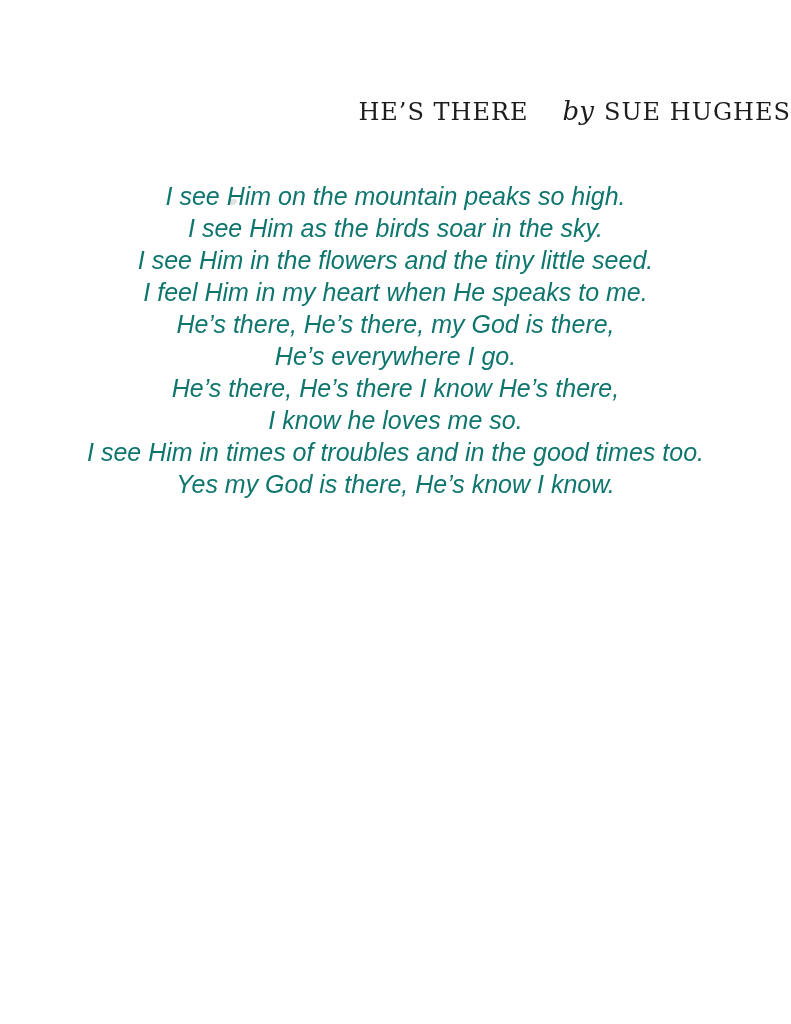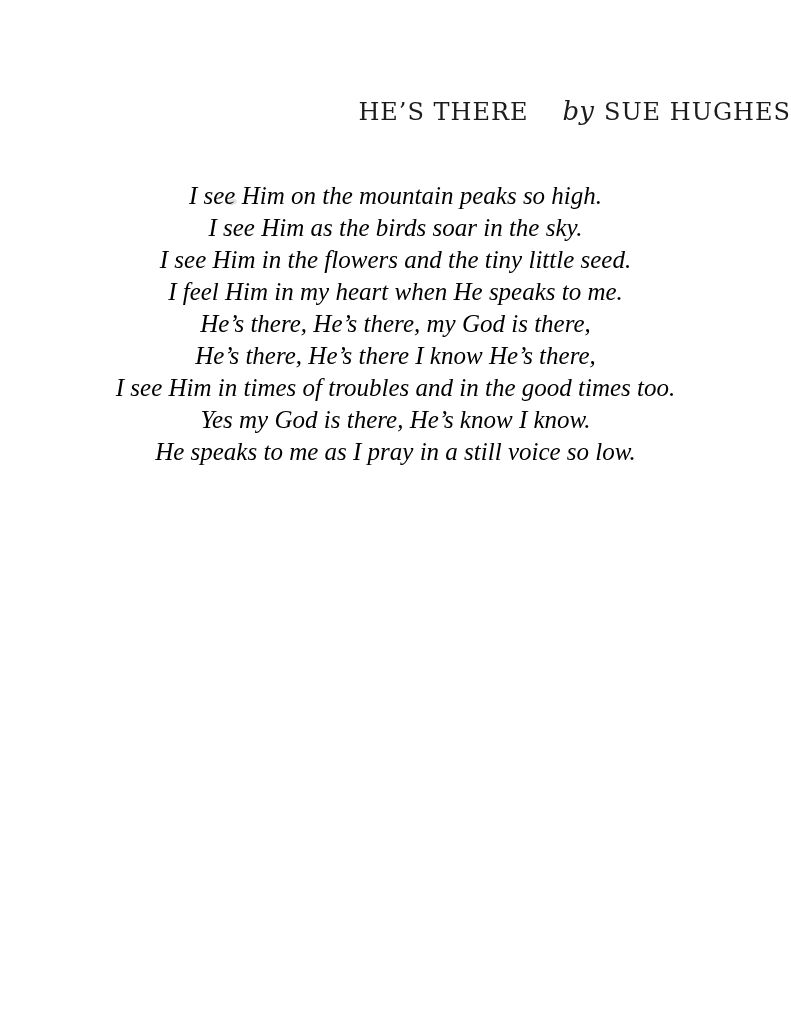--- a/index.html
+++ b/index.html
@@ -43,25 +43,25 @@
     font-weight: normal;
   }
   .poem {
     position: absolute;
     top: 180px;
     left: 0;
     width: 100%;
     text-align: center;
   }
   .poem-line {
-    font-family: Liberation Serif, serif;
+    font-family: Liberation Sans, sans-serif;
     font-style: italic;
     font-size: 25px;
     line-height: 32px;
-    color: #000000;
+    color: #0f766e;
     white-space: nowrap;
   }
   .scan-artifact {
     position: absolute;
     top: 199px;
     left: 228px;
     width: 9px;
     height: 6px;
     background: #bdbdbd;
     opacity: 0.45;
@@ -79,19 +79,20 @@
   </div>
 
   <div class="scan-artifact"></div>
 
   <div class="poem">
       <div class="poem-line">I see Him on the mountain peaks so high.</div>
       <div class="poem-line">I see Him as the birds soar in the sky.</div>
       <div class="poem-line">I see Him in the flowers and the tiny little seed.</div>
       <div class="poem-line">I feel Him in my heart when He speaks to me.</div>
       <div class="poem-line">He’s there, He’s there, my God is there,</div>
+      <div class="poem-line">He’s everywhere I go.</div>
       <div class="poem-line">He’s there, He’s there I know He’s there,</div>
+      <div class="poem-line">I know he loves me so.</div>
       <div class="poem-line">I see Him in times of troubles and in the good times too.</div>
       <div class="poem-line">Yes my God is there, He’s know I know.</div>
-      <div class="poem-line">He speaks to me as I pray in a still voice so low.</div>
     </div>
 
 </div>
 
 </body></html>

